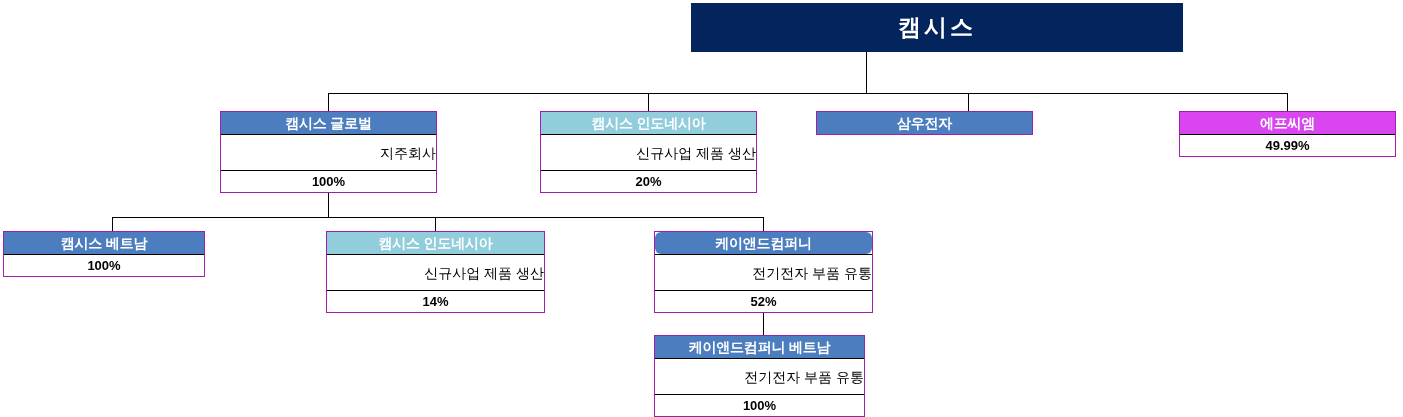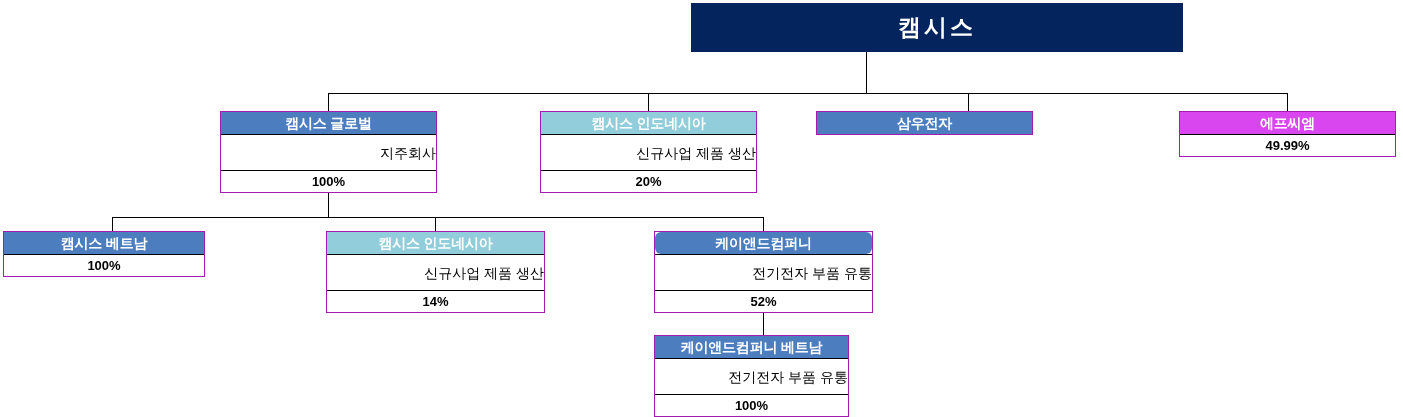--- a/index.html
+++ b/index.html
@@ -149,19 +149,19 @@
     <div class="node-desc">신규사업 제품 생산</div>
     <div class="node-share">14%</div>
   </div>
 
   <div class="node std" style="left:654px; top:231px; width:219px;">
     <div class="node-header" style="background:#4C7EBF; color:#FFFFFF;border-radius:6px;">케이앤드컴퍼니</div>
     <div class="node-desc">전기전자 부품 유통</div>
     <div class="node-share">52%</div>
   </div>
 
-  <div class="node std" style="left:654px; top:335px; width:195px;">
+  <div class="node std" style="left:654px; top:335px; width:211px;">
     <div class="node-header" style="background:#4C7EBF; color:#FFFFFF;">케이앤드컴퍼니 베트남</div>
     <div class="node-desc">전기전자 부품 유통</div>
     <div class="node-share">100%</div>
   </div>
 
 </div>
 
 </body></html>

